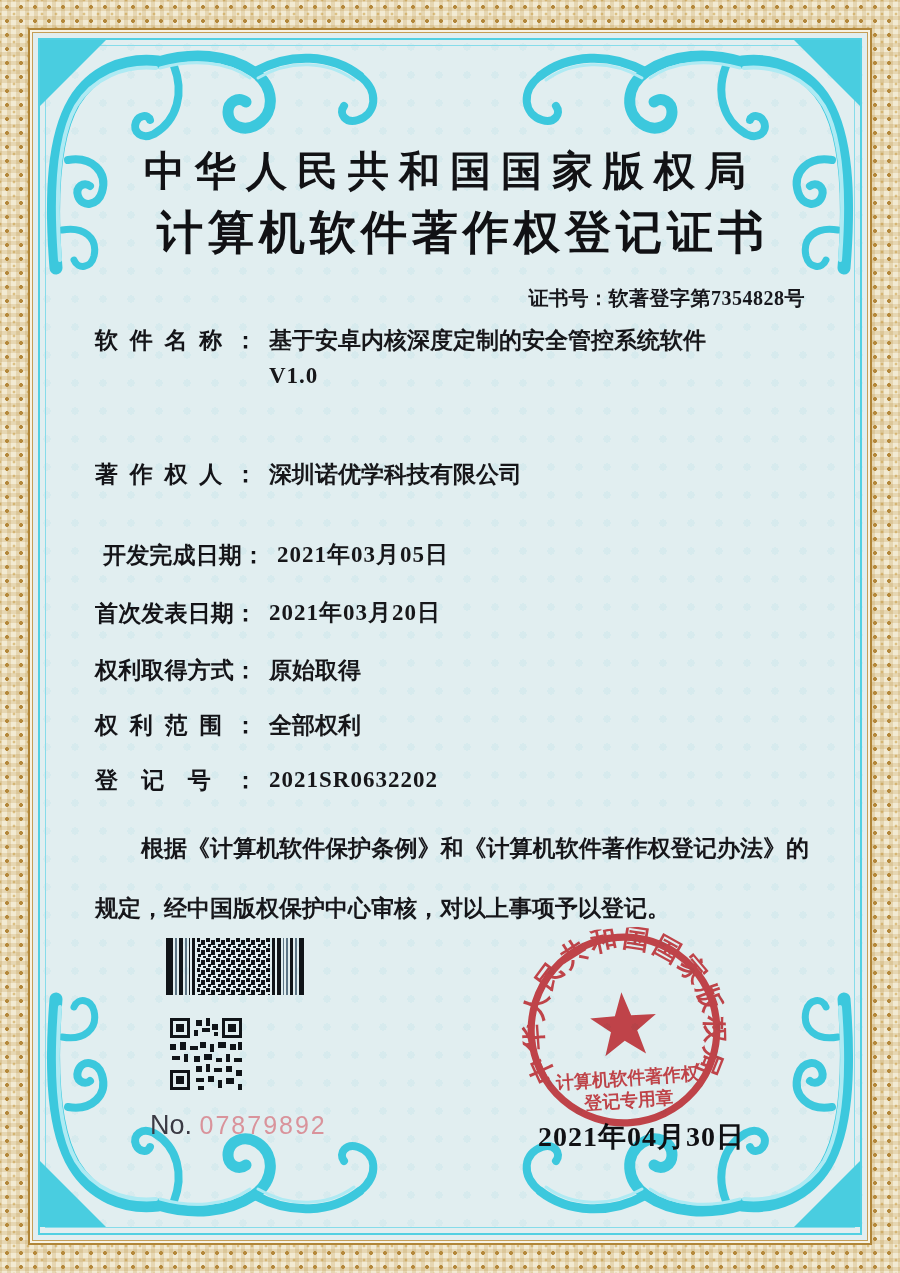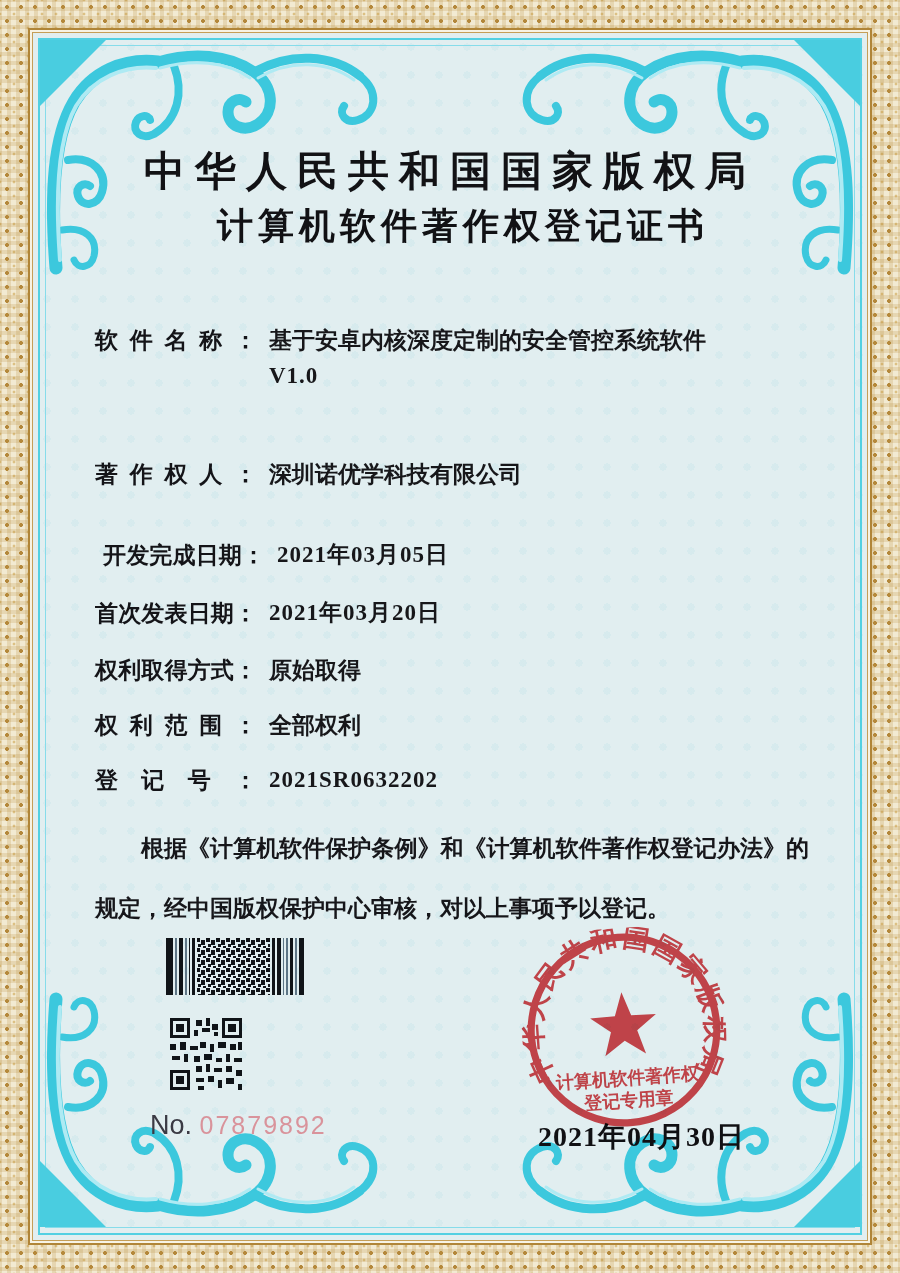--- a/index.html
+++ b/index.html
@@ -66,21 +66,21 @@
   .issuer-title{
     position:absolute;left:0;right:0;top:144px;
     text-align:center;
     font-size:41px;font-weight:700;letter-spacing:10px;
     color:#121215;
   }
   .doc-title{
     position:absolute;left:0;right:0;top:202px;
     text-align:center;
     font-family:"Liberation Serif",serif;
-    font-size:36px;font-weight:900;letter-spacing:5px;
+    font-size:46px;font-weight:900;letter-spacing:5px;
     color:#111114;
     margin-left:26px;
   }
   .certno-line{
     position:absolute;right:95px;top:285px;
     font-size:20px;font-weight:700;color:#17171c;
   }
   .certno-line .v{font-family:"Liberation Serif",serif;letter-spacing:.5px;}
 
   .row{position:absolute;left:95px;display:flex;gap:12px;font-size:23px;line-height:36px;justify-content:space-between;}
@@ -202,20 +202,23 @@
       <g fill="none" stroke="#aeeaf3" stroke-linecap="round">
         <path stroke-width="4" d="M20,220 C15,154 18,98 36,66 C53,38 84,25 116,28"></path>
         <path stroke-width="3" d="M120,28 C152,19 186,21 210,38"></path>
         <path stroke-width="3" d="M218,38 C250,19 288,21 314,40"></path>
       </g>
     </svg>
 
     <div class="issuer-title">中华人民共和国国家版权局</div>
     <div class="doc-title">计算机软件著作权登记证书</div>
 
+    <div class="certno-line">
+      <span>证书号：</span><span class="v">软著登字第7354828号</span>
+    </div>
 
     <div class="row row-name">
       <span class="flabel">软件名称：</span>
       <span class="fvalue">
         <div>基于安卓内核深度定制的安全管控系统软件</div>
         <div class="serifv">V1.0</div>
       </span>
     </div>
 
     <div class="row row-owner">

